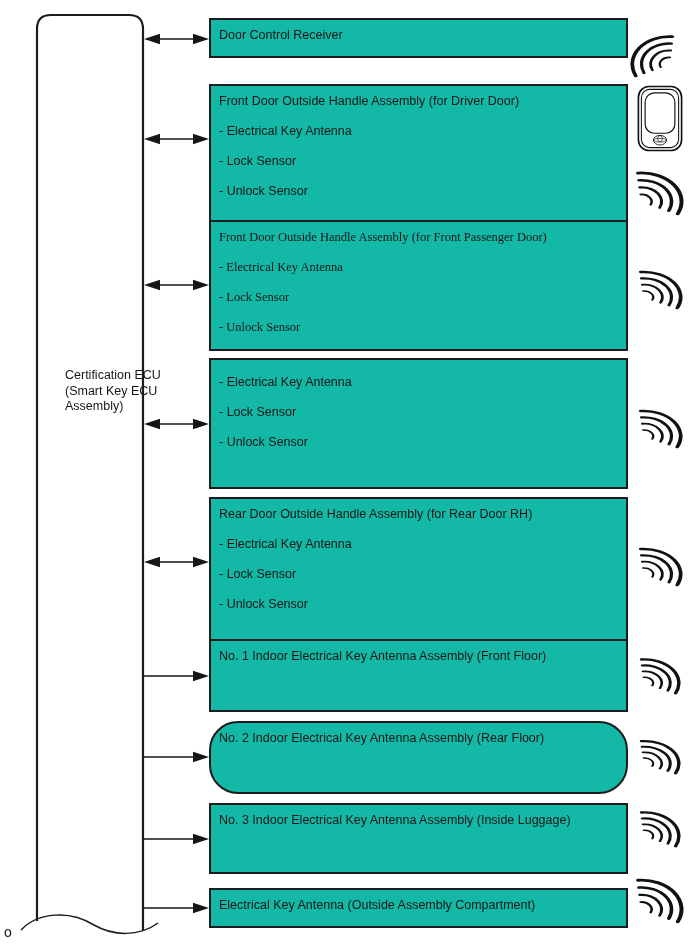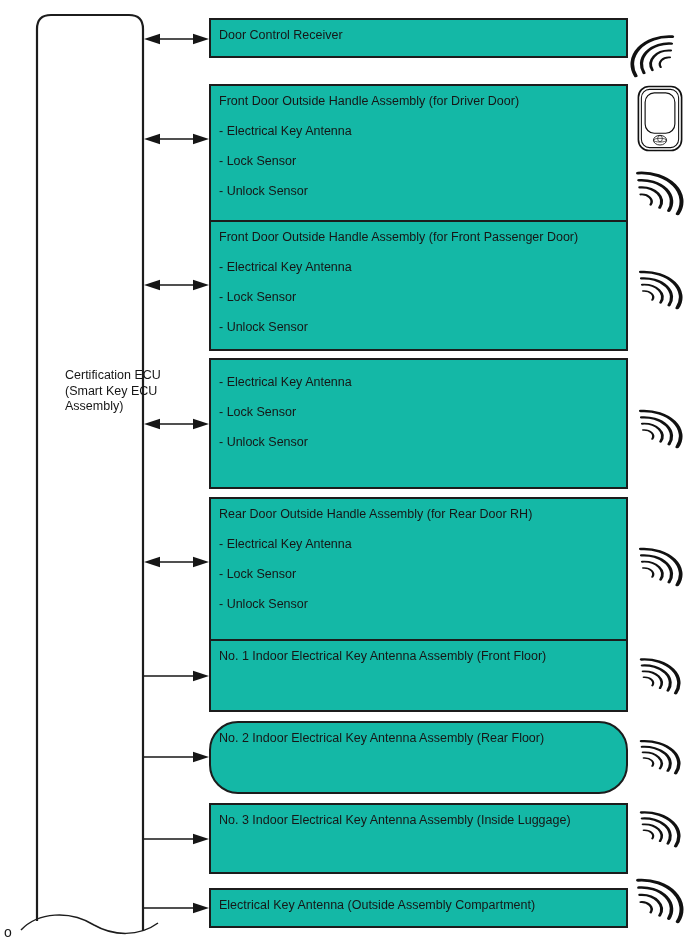--- a/index.html
+++ b/index.html
@@ -127,21 +127,21 @@
     <div class="rbox-title">Door Control Receiver</div>
   </div>
 
   <div class="rbox" style="top:84px;height:162px;">
     <div class="rbox-title">Front Door Outside Handle Assembly (for Driver Door)</div>
     <div class="rbox-item">- Electrical Key Antenna</div>
     <div class="rbox-item">- Lock Sensor</div>
     <div class="rbox-item">- Unlock Sensor</div>
   </div>
 
-  <div class="rbox" style="top:220px;height:131px;">
+  <div class="rbox" style="top:220px;height:131px;font-family:Liberation Serif, serif;">
     <div class="rbox-title">Front Door Outside Handle Assembly (for Front Passenger Door)</div>
     <div class="rbox-item">- Electrical Key Antenna</div>
     <div class="rbox-item">- Lock Sensor</div>
     <div class="rbox-item">- Unlock Sensor</div>
   </div>
 
   <div class="rbox" style="top:358px;height:131px;">
     <div class="rbox-item">- Electrical Key Antenna</div>
     <div class="rbox-item">- Lock Sensor</div>
     <div class="rbox-item">- Unlock Sensor</div>

